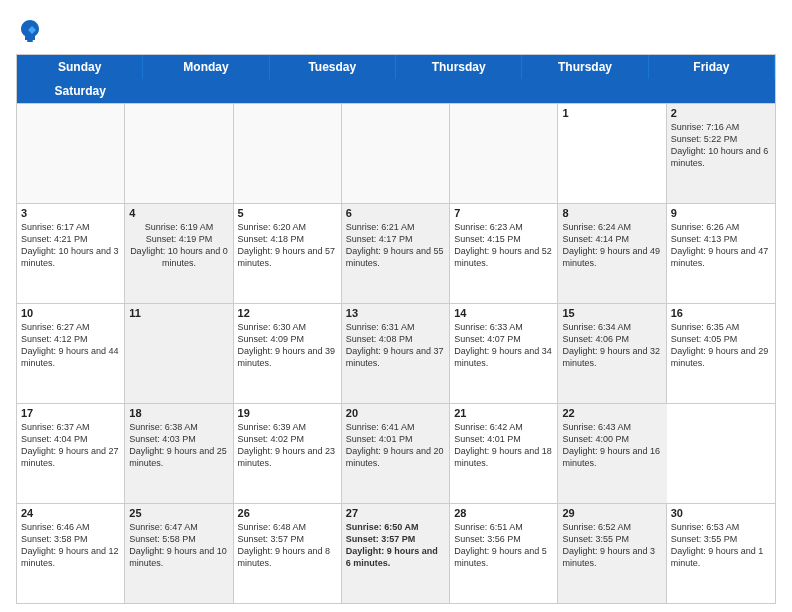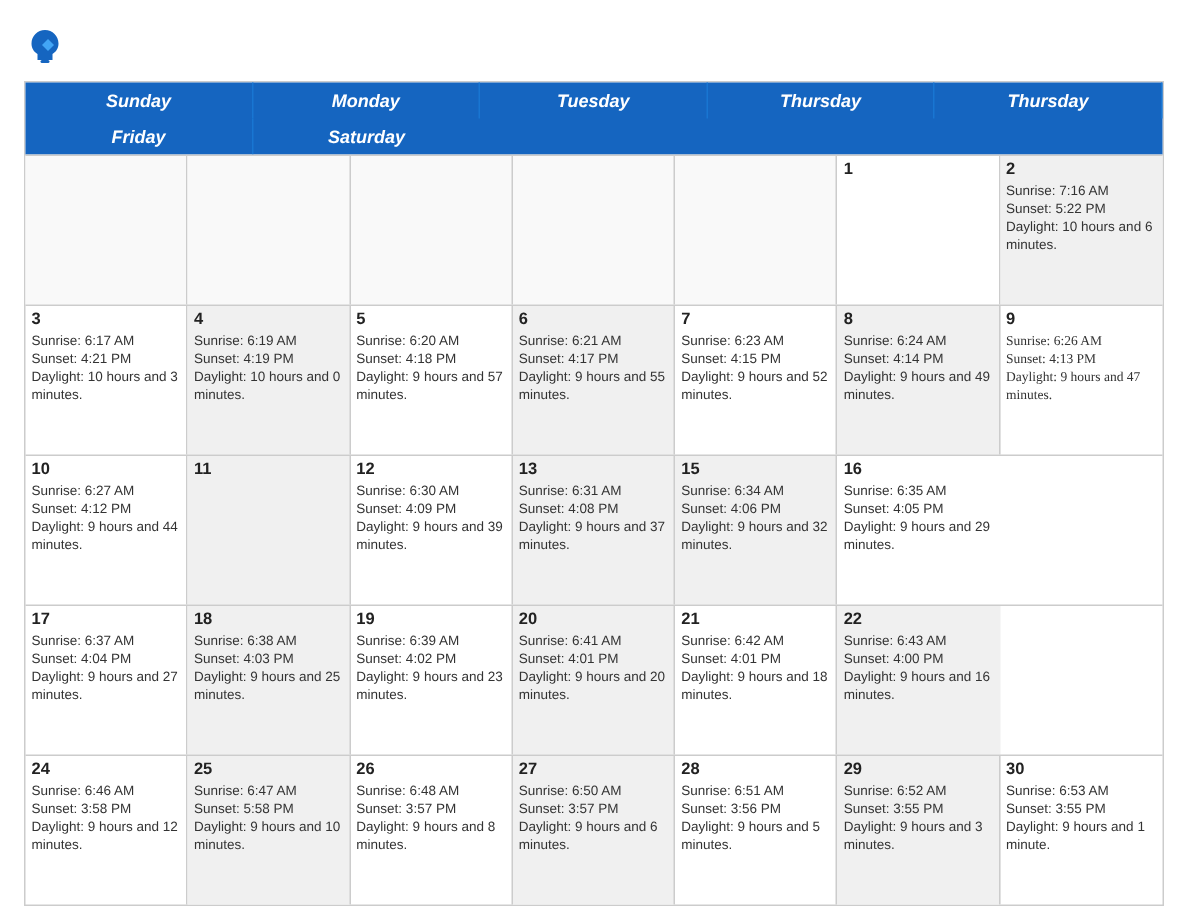--- a/index.html
+++ b/index.html
@@ -45,23 +45,22 @@
       color: #555;
     }
     .calendar {
       flex: 1;
       display: flex;
       flex-direction: column;
       border: 1px solid #ccc;
     }
     .cal-header {
       display: grid;
-      grid-template-columns: repeat(5, 1fr);
+      grid-template-columns: repeat(6, 1fr);
       background: #1565c0;
-      font-style: italic;
     }
     .cal-header-cell {
       color: #fff;
       font-size: 12px;
       font-weight: bold;
       padding: 5px 4px;
       text-align: center;
       border-right: 1px solid #1976d2;
     }
     .cal-header-cell:last-child { border-right: none; }
@@ -151,21 +150,21 @@
         </div>
         <div class="cal-row">
           <div class="cal-cell">
             <div class="day-num">3</div>
             <div class="cell-text" style="white-space: pre-line;">Sunrise: 6:17 AM
 Sunset: 4:21 PM
 Daylight: 10 hours and 3 minutes.</div>
           </div>
           <div class="cal-cell shaded">
             <div class="day-num">4</div>
-            <div class="cell-text" style="white-space: pre-line;">Sunrise: 6:19 AM
+            <div class="cell-text" style="white-space: pre-line; text-align: center;">Sunrise: 6:19 AM
 Sunset: 4:19 PM
 Daylight: 10 hours and 0 minutes.</div>
           </div>
           <div class="cal-cell">
             <div class="day-num">5</div>
             <div class="cell-text" style="white-space: pre-line;">Sunrise: 6:20 AM
 Sunset: 4:18 PM
 Daylight: 9 hours and 57 minutes.</div>
           </div>
           <div class="cal-cell shaded">
@@ -181,21 +180,21 @@
 Daylight: 9 hours and 52 minutes.</div>
           </div>
           <div class="cal-cell shaded">
             <div class="day-num">8</div>
             <div class="cell-text" style="white-space: pre-line;">Sunrise: 6:24 AM
 Sunset: 4:14 PM
 Daylight: 9 hours and 49 minutes.</div>
           </div>
           <div class="cal-cell">
             <div class="day-num">9</div>
-            <div class="cell-text" style="white-space: pre-line; font-family: Liberation Serif, serif;">Sunrise: 6:26 AM
+            <div class="cell-text" style="white-space: pre-line;">Sunrise: 6:26 AM
 Sunset: 4:13 PM
 Daylight: 9 hours and 47 minutes.</div>
           </div>
         </div>
         <div class="cal-row">
           <div class="cal-cell">
             <div class="day-num">10</div>
             <div class="cell-text" style="white-space: pre-line;">Sunrise: 6:27 AM
 Sunset: 4:12 PM
 Daylight: 9 hours and 44 minutes.</div>
@@ -208,20 +207,26 @@
             <div class="cell-text" style="white-space: pre-line;">Sunrise: 6:30 AM
 Sunset: 4:09 PM
 Daylight: 9 hours and 39 minutes.</div>
           </div>
           <div class="cal-cell shaded">
             <div class="day-num">13</div>
             <div class="cell-text" style="white-space: pre-line;">Sunrise: 6:31 AM
 Sunset: 4:08 PM
 Daylight: 9 hours and 37 minutes.</div>
           </div>
+          <div class="cal-cell">
+            <div class="day-num">14</div>
+            <div class="cell-text" style="white-space: pre-line;">Sunrise: 6:33 AM
+Sunset: 4:07 PM
+Daylight: 9 hours and 34 minutes.</div>
+          </div>
           <div class="cal-cell shaded">
             <div class="day-num">15</div>
             <div class="cell-text" style="white-space: pre-line;">Sunrise: 6:34 AM
 Sunset: 4:06 PM
 Daylight: 9 hours and 32 minutes.</div>
           </div>
           <div class="cal-cell">
             <div class="day-num">16</div>
             <div class="cell-text" style="white-space: pre-line;">Sunrise: 6:35 AM
 Sunset: 4:05 PM
@@ -280,21 +285,21 @@
 Daylight: 9 hours and 10 minutes.</div>
           </div>
           <div class="cal-cell">
             <div class="day-num">26</div>
             <div class="cell-text" style="white-space: pre-line;">Sunrise: 6:48 AM
 Sunset: 3:57 PM
 Daylight: 9 hours and 8 minutes.</div>
           </div>
           <div class="cal-cell shaded">
             <div class="day-num">27</div>
-            <div class="cell-text" style="white-space: pre-line;">Sunrise: 6:50 AM
+            <div class="cell-text" style="white-space: pre-line; font-weight: bold;">Sunrise: 6:50 AM
 Sunset: 3:57 PM
 Daylight: 9 hours and 6 minutes.</div>
           </div>
           <div class="cal-cell">
             <div class="day-num">28</div>
             <div class="cell-text" style="white-space: pre-line;">Sunrise: 6:51 AM
 Sunset: 3:56 PM
 Daylight: 9 hours and 5 minutes.</div>
           </div>
           <div class="cal-cell shaded">

